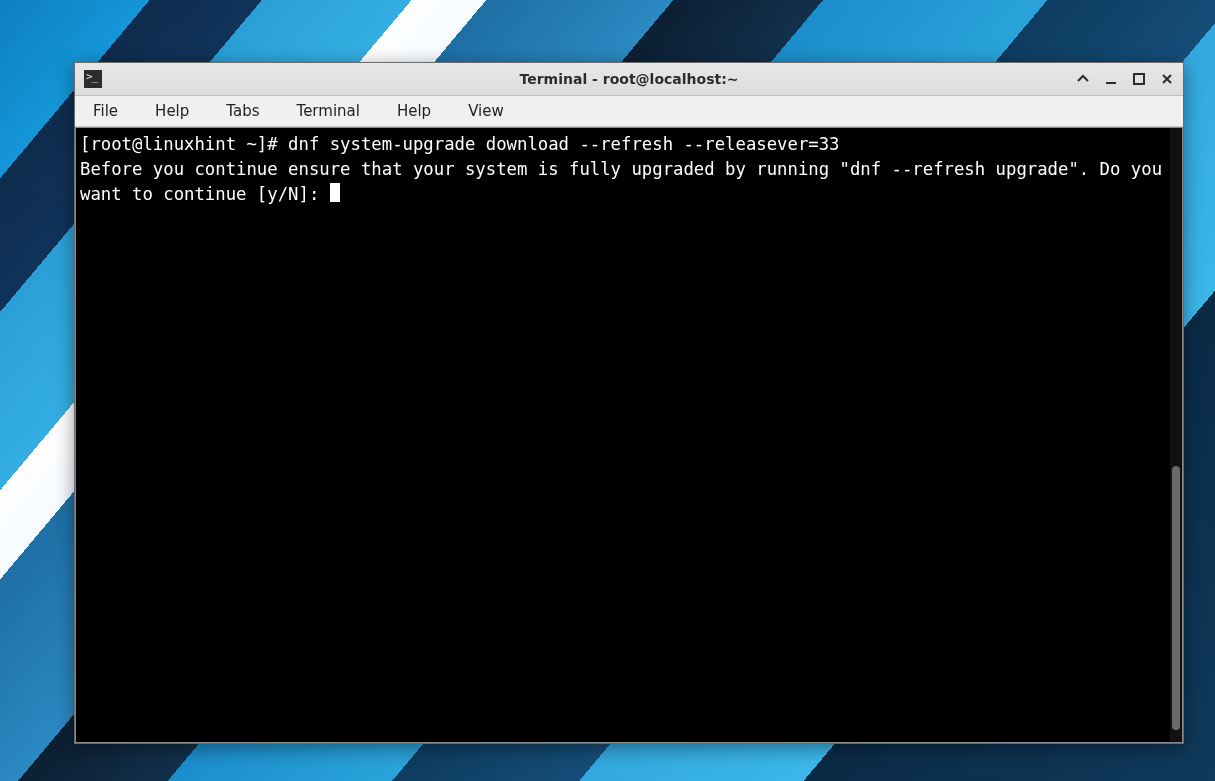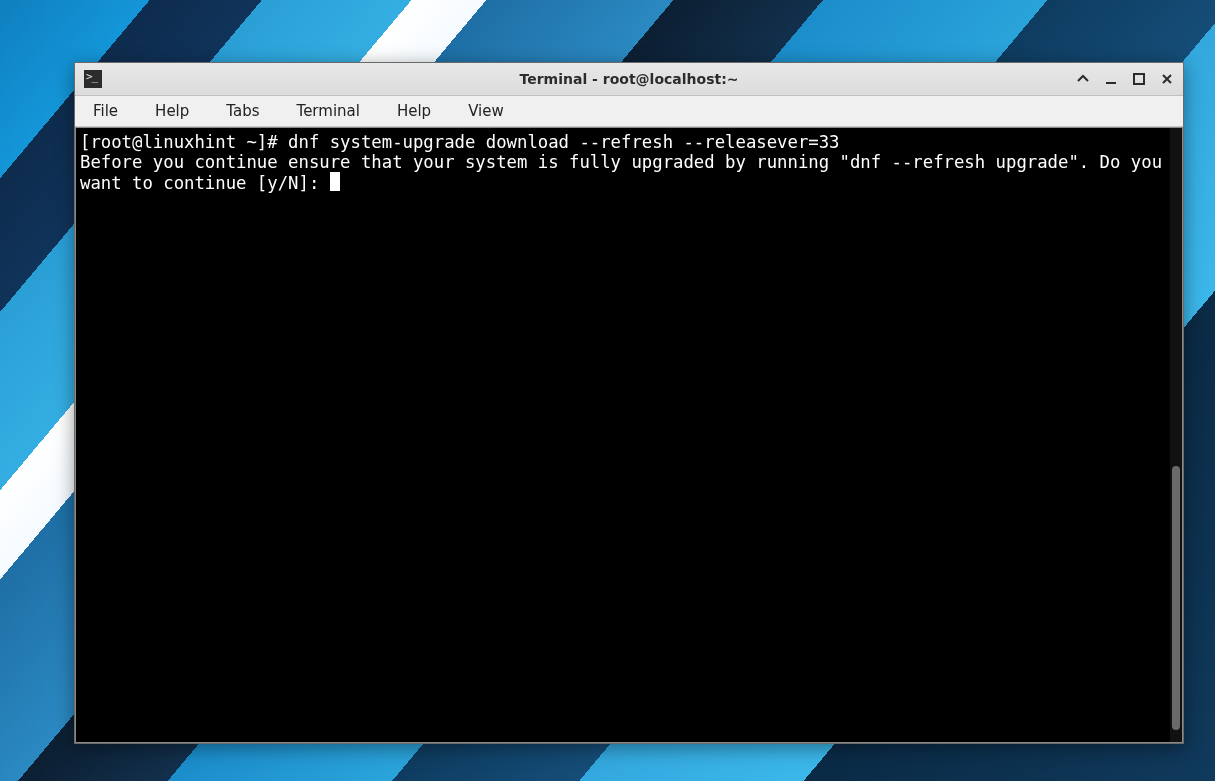--- a/index.html
+++ b/index.html
@@ -123,21 +123,21 @@
     background: #000;
     border: 1px solid #8a8a8a;
     margin: 0;
   }
   .terminal {
     flex: 1;
     background: #000;
     color: #fff;
     font-family: "DejaVu Sans Mono", "Liberation Mono", "Consolas", monospace;
     font-size: 17.3px;
-    line-height: 20px;
+    line-height: 25px;
     padding: 4px 4px;
     white-space: pre-wrap;
     word-break: break-all;
     overflow: hidden;
   }
   .terminal .cursor {
     display: inline-block;
     width: 10px;
     height: 19px;
     background: #fff;

